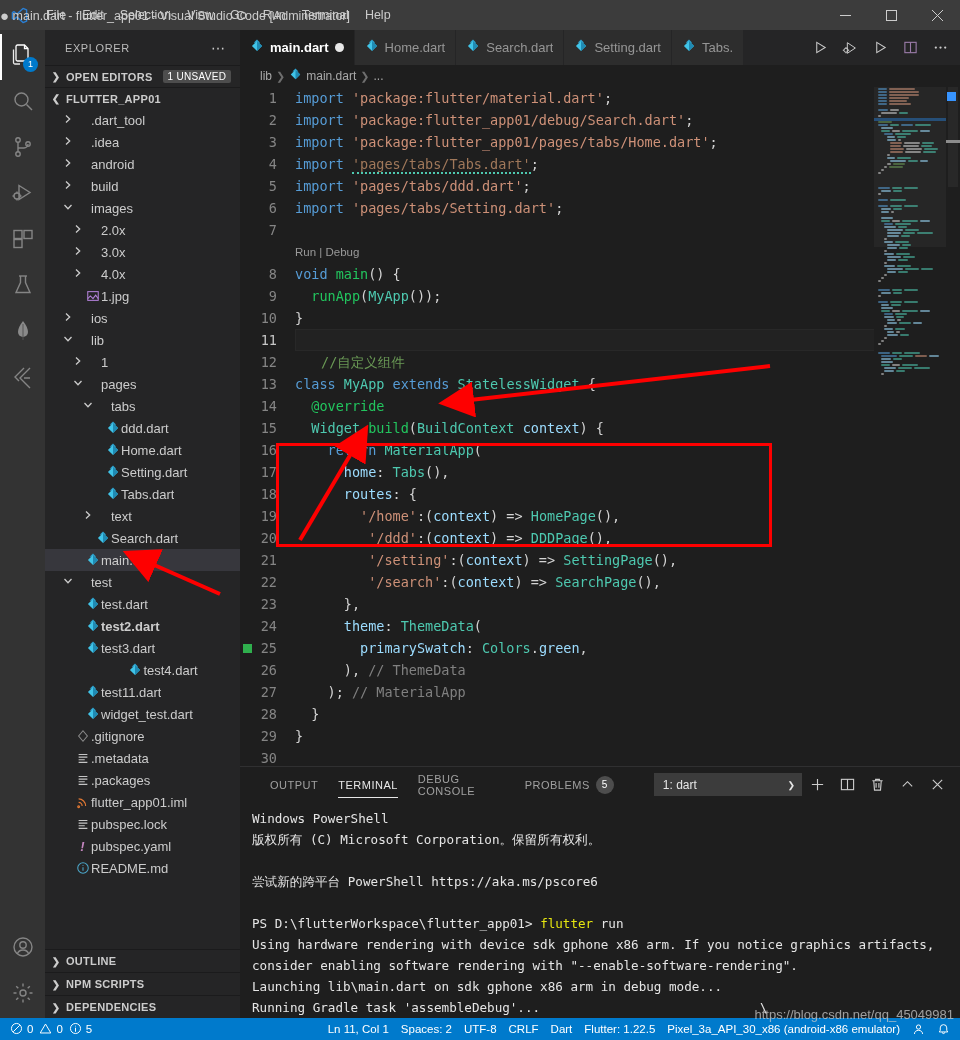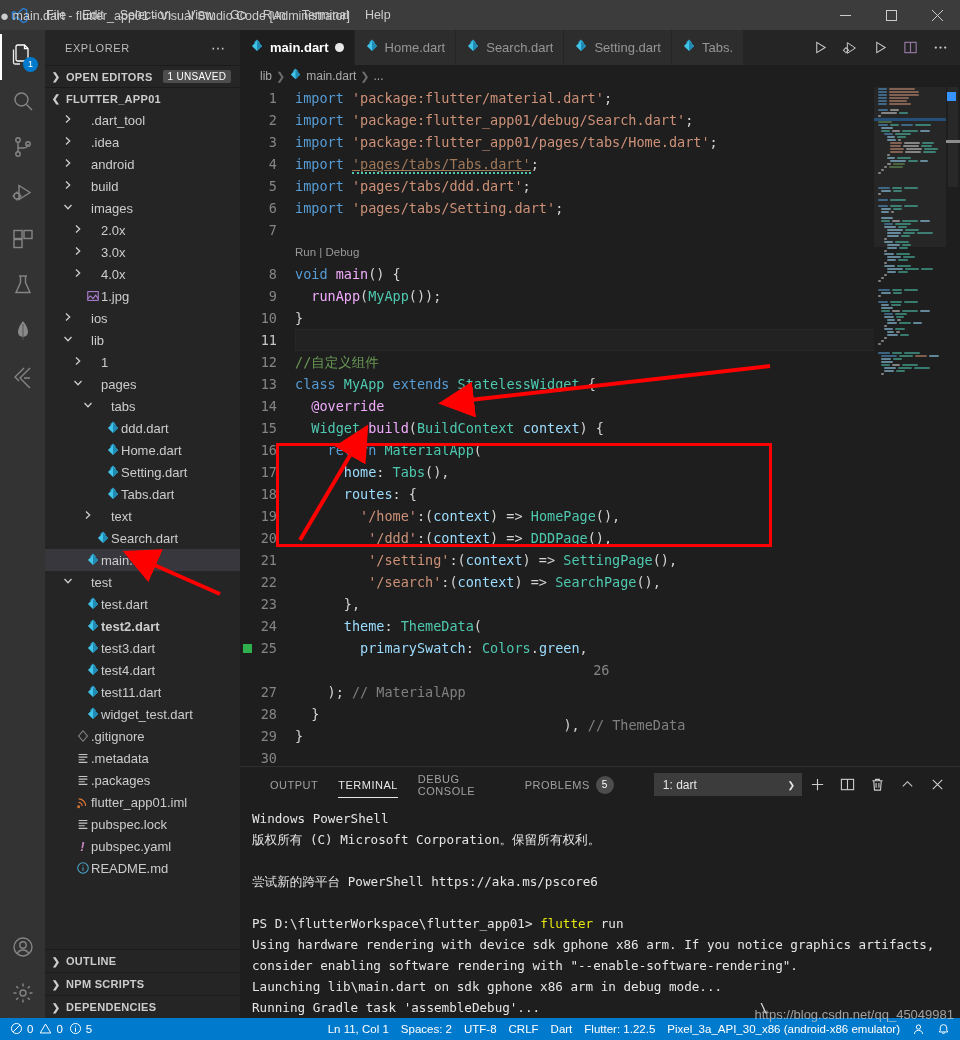--- a/index.html
+++ b/index.html
@@ -140,26 +140,26 @@
   .curline-box {
     position: absolute; left: 55px; right: 85px; height: 22px;
     border: 1px solid #282828; background: rgba(255,255,255,0.02); pointer-events: none;
   }
   .breakdot { position: absolute; left: 3px; width: 9px; height: 9px; background: #2faf4d; }
 
   
   .kw  { color: #569cd6; }
   .str { color: #ce9178; }
   .typ { color: #4ec9b0; }
-  .fn  { color: #f0abfc; }
+  .fn  { color: #22c55e; }
   .id  { color: #9cdcfe; }
   .cmt { color: #6a9955; }
   .pl  { color: #d4d4d4; }
   .grey{ color: #808080; }
-  .underline-err { border-bottom: 2px dotted #4ec9b0; text-decoration: underline; }
+  .underline-err { border-bottom: 2px dotted #4ec9b0; }
   .str-faded { color: #a0785a; }
 
   
   .minimap {
     position: absolute; top: 0; right: 14px; width: 72px; bottom: 0;
     background: #1e1e1e; overflow: hidden;
   }
   .mm-line { height: 3px; display: flex; gap: 2px; padding-left: 4px; align-items: center;}
   .mm-seg { height: 2px; border-radius: 1px; }
   .mm-slider { position:absolute; top:0; left:0; right:0; height:160px; background: rgba(121,121,121,0.10); }
@@ -577,21 +577,21 @@
             <span class="tw"></span>
             <span class="ic">
               <svg width="14" height="14" viewBox="0 0 16 16">
                 <path d="M4.2 4.2 8 .5l3.6 3.7H4.2z" fill="#2ea3cf"></path>
                 <path d="M2.2 8 8 2.2 13.8 8 8 13.8z" fill="#40c4e8"></path>
                 <path d="M8 2.2 13.8 8 8 13.8z" fill="#1f8ab3"></path>
               </svg>
             </span>
             <span class="lbl">test3.dart</span>
           </div>
-          <div class="row" style="padding-left: 26px;">
+          <div class="row" style="padding-left: 26px; justify-content: center;">
             <span class="tw"></span>
             <span class="ic">
               <svg width="14" height="14" viewBox="0 0 16 16">
                 <path d="M4.2 4.2 8 .5l3.6 3.7H4.2z" fill="#2ea3cf"></path>
                 <path d="M2.2 8 8 2.2 13.8 8 8 13.8z" fill="#40c4e8"></path>
                 <path d="M8 2.2 13.8 8 8 13.8z" fill="#1f8ab3"></path>
               </svg>
             </span>
             <span class="lbl">test4.dart</span>
           </div>
@@ -800,35 +800,35 @@
               <div class="cl" style="position: relative;"><span class="gutter">3</span><span class="codetext"><span class="kw">import</span><span class="pl"> </span><span class="str">'package:flutter_app01/pages/tabs/Home.dart'</span><span class="pl">;</span></span></div>
               <div class="cl" style="position: relative;"><span class="gutter">4</span><span class="codetext"><span class="kw">import</span><span class="pl"> </span><span class="str-faded underline-err">'pages/tabs/Tabs.dart'</span><span class="pl">;</span></span></div>
               <div class="cl" style="position: relative;"><span class="gutter">5</span><span class="codetext"><span class="kw">import</span><span class="pl"> </span><span class="str">'pages/tabs/ddd.dart'</span><span class="pl">;</span></span></div>
               <div class="cl" style="position: relative;"><span class="gutter">6</span><span class="codetext"><span class="kw">import</span><span class="pl"> </span><span class="str">'pages/tabs/Setting.dart'</span><span class="pl">;</span></span></div>
               <div class="cl" style="position: relative;"><span class="gutter">7</span><span class="codetext"></span></div>
               <div class="codelens"><span style="display:inline-block;width:55px"></span><span>Run | Debug</span></div>
               <div class="cl" style="position: relative;"><span class="gutter">8</span><span class="codetext"><span class="kw">void</span><span class="pl"> </span><span class="fn">main</span><span class="pl">() {</span></span></div>
               <div class="cl" style="position: relative;"><span class="gutter">9</span><span class="codetext"><span class="pl">  </span><span class="fn">runApp</span><span class="pl">(</span><span class="typ">MyApp</span><span class="pl">());</span></span></div>
               <div class="cl" style="position: relative;"><span class="gutter">10</span><span class="codetext"><span class="pl">}</span></span></div>
               <div class="cl curline" style="position: relative;"><span class="gutter">11</span><span class="codetext"></span></div>
-              <div class="cl" style="position: relative;"><span class="gutter">12</span><span class="codetext"><span class="cmt">//自定义组件</span></span></div>
+              <div class="cl" style="position: relative; gap: 26px;"><span class="gutter">12</span><span class="codetext"><span class="cmt">//自定义组件</span></span></div>
               <div class="cl" style="position: relative;"><span class="gutter">13</span><span class="codetext"><span class="kw">class</span><span class="pl"> </span><span class="typ">MyApp</span><span class="pl"> </span><span class="kw">extends</span><span class="pl"> </span><span class="typ">StatelessWidget</span><span class="pl"> {</span></span></div>
               <div class="cl" style="position: relative;"><span class="gutter">14</span><span class="codetext"><span class="pl">  </span><span class="fn">@override</span></span></div>
               <div class="cl" style="position: relative;"><span class="gutter">15</span><span class="codetext"><span class="pl">  </span><span class="typ">Widget</span><span class="pl"> </span><span class="fn">build</span><span class="pl">(</span><span class="typ">BuildContext</span><span class="pl"> </span><span class="id">context</span><span class="pl">) {</span></span></div>
               <div class="cl" style="position: relative;"><span class="gutter">16</span><span class="codetext"><span class="pl">    </span><span class="kw">return</span><span class="pl"> </span><span class="typ">MaterialApp</span><span class="pl">(</span></span></div>
               <div class="cl" style="position: relative;"><span class="gutter">17</span><span class="codetext"><span class="pl">      </span><span class="id">home</span><span class="pl">: </span><span class="typ">Tabs</span><span class="pl">(),</span></span></div>
               <div class="cl" style="position: relative;"><span class="gutter">18</span><span class="codetext"><span class="pl">      </span><span class="id">routes</span><span class="pl">: {</span></span></div>
               <div class="cl" style="position: relative;"><span class="gutter">19</span><span class="codetext"><span class="pl">        </span><span class="str">'/home'</span><span class="pl">:(</span><span class="id">context</span><span class="pl">) =&gt; </span><span class="typ">HomePage</span><span class="pl">(),</span></span></div>
               <div class="cl" style="position: relative;"><span class="gutter">20</span><span class="codetext"><span class="pl">         </span><span class="str">'/ddd'</span><span class="pl">:(</span><span class="id">context</span><span class="pl">) =&gt; </span><span class="typ">DDDPage</span><span class="pl">(),</span></span></div>
               <div class="cl" style="position: relative;"><span class="gutter">21</span><span class="codetext"><span class="pl">         </span><span class="str">'/setting'</span><span class="pl">:(</span><span class="id">context</span><span class="pl">) =&gt; </span><span class="typ">SettingPage</span><span class="pl">(),</span></span></div>
               <div class="cl" style="position: relative;"><span class="gutter">22</span><span class="codetext"><span class="pl">         </span><span class="str">'/search'</span><span class="pl">:(</span><span class="id">context</span><span class="pl">) =&gt; </span><span class="typ">SearchPage</span><span class="pl">(),</span></span></div>
               <div class="cl" style="position: relative;"><span class="gutter">23</span><span class="codetext"><span class="pl">      },</span></span></div>
               <div class="cl" style="position: relative;"><span class="gutter">24</span><span class="codetext"><span class="pl">      </span><span class="id">theme</span><span class="pl">: </span><span class="typ">ThemeData</span><span class="pl">(</span></span></div>
               <div class="cl" style="position: relative;"><span class="breakdot" style="top: 7px;"></span><span class="gutter">25</span><span class="codetext"><span class="pl">        </span><span class="id">primarySwatch</span><span class="pl">: </span><span class="typ">Colors</span><span class="pl">.</span><span class="id">green</span><span class="pl">,</span></span></div>
-              <div class="cl" style="position: relative; flex-direction: column;"><span class="gutter">26</span><span class="codetext"><span class="pl">      ), </span><span class="grey">// ThemeData</span></span></div>
+              <div class="cl" style="position: relative;"><span class="gutter">26</span><span class="codetext"><span class="pl">      ), </span><span class="grey">// ThemeData</span></span></div>
               <div class="cl" style="position: relative;"><span class="gutter">27</span><span class="codetext"><span class="pl">    ); </span><span class="grey">// MaterialApp</span></span></div>
               <div class="cl" style="position: relative;"><span class="gutter">28</span><span class="codetext"><span class="pl">  }</span></span></div>
               <div class="cl" style="position: relative;"><span class="gutter">29</span><span class="codetext"><span class="pl">}</span></span></div>
               <div class="cl" style="position: relative;"><span class="gutter">30</span><span class="codetext"></span></div>
               <div class="curline-box" style="top: 242px;"></div>
             </div>
           <div class="minimap" id="minimap">
             <div class="mm-slider"></div>
           <div class="mm-line" style="padding-left: 4px;">
                 <span class="mm-seg" style="width: 9px; background: rgb(86, 156, 214); opacity: 0.55;"></span>

